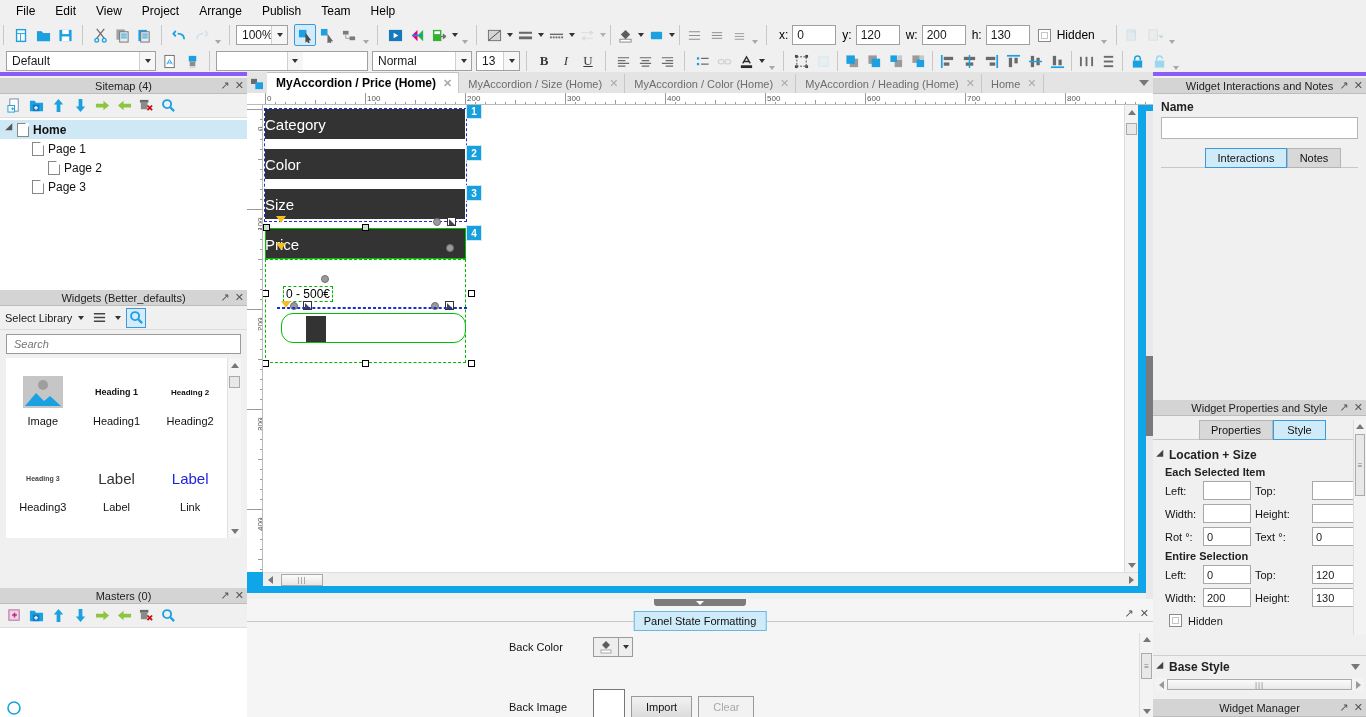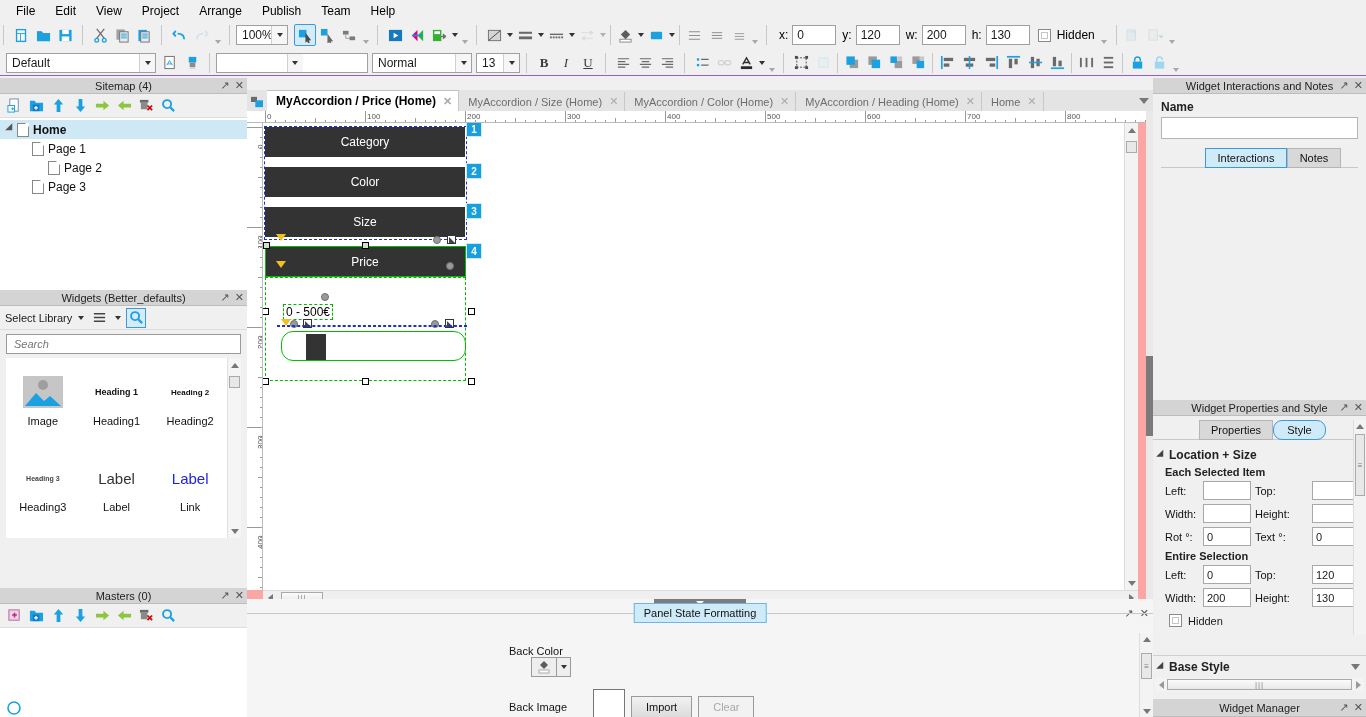--- a/index.html
+++ b/index.html
@@ -21,21 +21,21 @@
     background: #f0f0f0; display:flex; align-items:center; padding-left:6px;
   }
   .menubar .mi { padding: 2px 10px; font-size: 12px; color:#000; cursor:default; }
 
   
   .toolbar {
     position:absolute; left:0; width:1366px; height:26px;
     background:#f0f0f0; display:flex; align-items:center;
   }
   .toolbar.row1 { top:22px; }
-  .toolbar.row2 { top:50px; border-bottom:1px solid #8b5cf6; }
+  .toolbar.row2 { top:50px; border-bottom:4px solid #8b5cf6; }
   .tgroup { display:flex; align-items:center; height:26px; padding:0 3px; }
   .tsep { width:1px; height:20px; background:#c8c8c8; margin:0 3px; }
   .tbtn {
     width:22px; height:22px; display:flex; align-items:center; justify-content:center;
     border:1px solid transparent; border-radius:2px; cursor:pointer; position:relative;
   }
   .tbtn.active { background:#d4ebfb; border:1px solid #3c9ad9; }
   .tbtn.dis { opacity:.35; cursor:default; }
   .caret { width:9px; height:22px; display:flex;align-items:center;justify-content:center; cursor:pointer; }
   .caret:after {
@@ -104,21 +104,21 @@
   .wcell .nm { font-size:11px; color:#111; }
   .wscroll { width:14px; background:#f5f5f5; border-left:1px solid #e0e0e0; position:relative; }
   .wscroll .up, .wscroll .dn { height:14px; display:flex;align-items:center;justify-content:center;}
   .wscroll .up:after{content:"";border-left:4px solid transparent;border-right:4px solid transparent;border-bottom:5px solid #777;}
   .wscroll .dn:after{content:"";border-left:4px solid transparent;border-right:4px solid transparent;border-top:5px solid #777;}
   .wscroll .thumb{position:absolute;left:1px;top:18px;width:11px;height:12px;background:#e8e8e8;border:1px solid #aaa;}
 
   #masters { position:absolute; left:0; top:510px; width:247px; height:207px; background:#fff; }
 
   
-  #center { position:absolute; left:247px; top:90px; width:906px; height:521px; background:#fca5a5; }
+  #center { position:absolute; left:247px; top:72px; width:906px; height:521px; background:#0ea5e9; }
   .tabbar { height:21px; background:#e4e4e4; display:flex; align-items:flex-end; position:relative; }
   .tabicon { width:20px;height:19px; display:flex;align-items:center;justify-content:center; }
   .tab {
     height:19px; display:flex; align-items:center; padding:0 6px 0 9px;
     font-size:11px; color:#6d6d6d; background:#e4e4e4; cursor:pointer;
     border-right:1px solid #c8c8c8;
   }
   .tab.active { background:#fff; color:#000; font-weight:bold; font-size:12px; height:21px; border-top:1px solid #c0c0c0; }
   .tab .x { margin-left:7px; color:#aaa; font-size:11px; }
   .tabdrop { position:absolute; right:2px; bottom:3px; width:14px; height:14px; display:flex;align-items:center;justify-content:center;}
@@ -126,22 +126,22 @@
 
   .ruler-h { position:absolute; left:0; top:21px; width:906px; height:12px; background:#fff; border-bottom:1px solid #bbb; overflow:hidden; }
   .ruler-v { position:absolute; left:0; top:33px; width:16px; height:467px; background:#fff; border-right:1px solid #bbb; overflow:hidden;}
   .rtick { position:absolute; background:#9a9a9a; }
   .rnum { position:absolute; font-size:8px; color:#555; font-family:"Liberation Sans",sans-serif; }
   .rnum-v { position:absolute; font-size:8px; color:#555; transform:rotate(-90deg); transform-origin:left top; }
 
   .canvas { position:absolute; left:16px; top:33px; width:875px; height:467px; background:#fff; overflow:hidden; }
 
   .acc-bar {
-    position:absolute; background:#333333; color:#fff; font-size:12px;
-    display:flex; align-items:center; justify-content:center;
+    position:absolute; background:#333333; color:#fff; font-size:15px;
+    display:flex; align-items:center; justify-content:flex-start;
   }
   .badge {
     position:absolute; width:16px;height:16px; background:#16a0dd; color:#fff;
     font-size:10px; display:flex;align-items:center;justify-content:center;
     border:1px solid #cfe8f6; font-weight:bold;
   }
   .sel-blue { position:absolute; border:1px dashed #1b2fd4; }
   .sel-green { position:absolute; border:1px dashed #00b800; }
   .sel-green-solid { position:absolute; border:1px solid #00c000; }
   .handle { position:absolute; width:7px;height:7px;background:#fff;border:1px solid #000; }
@@ -165,21 +165,21 @@
   .vscroll .up{height:14px;display:flex;align-items:center;justify-content:center;}
   .vscroll .up:after{content:"";border-left:4px solid transparent;border-right:4px solid transparent;border-bottom:5px solid #777;}
   .vscroll .dn{position:absolute;bottom:0;width:14px;height:14px;display:flex;align-items:center;justify-content:center;}
   .vscroll .dn:after{content:"";border-left:4px solid transparent;border-right:4px solid transparent;border-top:5px solid #777;}
   .vscroll .thumb{position:absolute;left:1px;top:18px;width:11px;height:12px;background:#e8e8e8;border:1px solid #aaa;}
 
   
   #bottom { position:absolute; left:247px; top:599px; width:906px; height:118px; background:#f5f5f5; }
   .bgrip { position:absolute; left:50%; transform:translateX(-50%); top:0; width:92px; height:7px; background:#7c7c7c; border-radius:0 0 3px 3px; display:flex;align-items:center;justify-content:center;}
   .bgrip:after{content:"";border-left:4px solid transparent;border-right:4px solid transparent;border-top:4px solid #fff;}
-  .btabrow { position:absolute; left:0; top:1px; width:906px; height:24px; }
+  .btabrow { position:absolute; left:0; top:9px; width:906px; height:24px; }
   .btabrow .line { position:absolute; left:0; top:13px; width:906px; height:1px; background:#c8c8c8; }
   .btab {
     position:absolute; left:50%; transform:translateX(-50%); top:3px;
     background:#cfeaf9; border:1px solid #6cb7e0; font-size:11px; color:#111;
     padding:3px 9px; cursor:pointer;
   }
   .bcontent { position:absolute; left:0; top:34px; width:906px; height:84px; background:#f5f5f5; }
   .brow { position:absolute; display:flex; align-items:center; }
   .blabel { font-size:11px; color:#111; width:70px; }
   .colorbtn { width:26px;height:20px;border:1px solid #9a9a9a;background:#eee; display:flex;align-items:center;justify-content:center; cursor:pointer;}
@@ -1186,21 +1186,21 @@
     <div class="bgrip"></div>
     <div style="position:absolute;right:4px;top:8px;display:flex;gap:6px;">
       <span class="hicon">↗</span>
       <span class="hicon">✕</span>
     </div>
     <div class="btabrow">
       <div class="line"></div>
       <div class="btab">Panel State Formatting</div>
     </div>
     <div class="bcontent">
-      <div class="brow" style="left:262px; top:12px;flex-direction:column;">
+      <div class="brow" style="left:262px; top:4px;">
         <span class="blabel">Back Color</span>
         <span style="display:flex;margin-left:14px;">
           <span class="colorbtn">
             <svg width="16" height="16" viewBox="0 0 16 16">
                 <path d="M4 6l4-4 4 4-4 4z" fill="#5d5d5d"></path>
                 <rect x="3" y="11" width="10" height="3" fill="#fff" stroke="#aaa"></rect>
               </svg>
           </span>
           <span class="colorcaret"></span>
         </span>
@@ -1244,21 +1244,21 @@
       <div class="panel-hdr">
         <span class="ttl">Widget Properties and Style</span>
         <span class="acts">
           <span class="hicon">↗</span>
           <span class="hicon">✕</span>
         </span>
       </div>
       <div class="tabstrip" style="margin:4px 0 0 0;">
         <div class="hr"></div>
         <div class="ttab" style="left:46px; width:74px;">Properties</div>
-        <div class="ttab on" style="left:120px; width:53px;border-radius:9px;">Style</div>
+        <div class="ttab on" style="left:120px; width:53px;">Style</div>
       </div>
 
       <div style="padding:8px 6px 0 6px; position:relative;">
         <div class="sectitle">
           <span class="tri"></span>
           <span>Location + Size</span>
         </div>
         <div class="sub">Each Selected Item</div>
         <div class="grid2">
           <span class="g-lbl">Left:</span>

